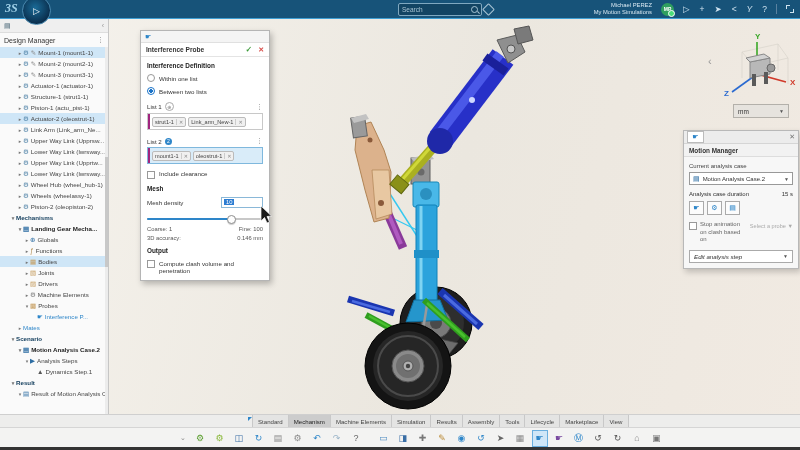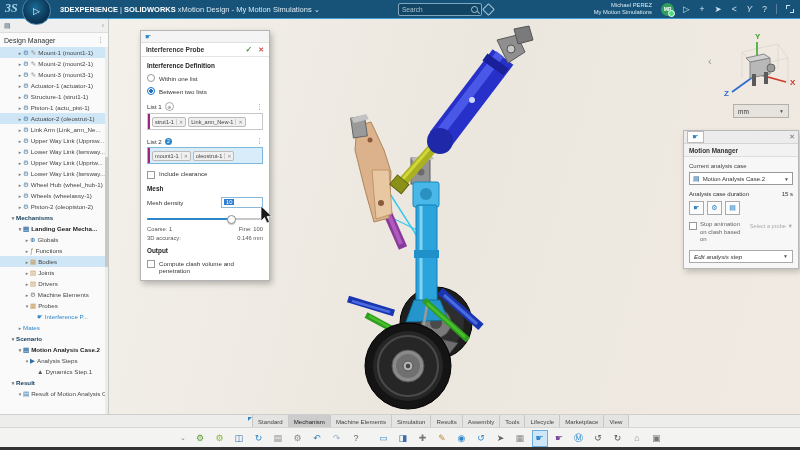--- a/index.html
+++ b/index.html
@@ -126,27 +126,20 @@
   .tbi.sep{margin-left:8px;}
   #bottom-strip{position:absolute;left:0;right:0;bottom:0;height:3px;background:#333;z-index:50;}
 </style>
 </head>
 <body>
 
 <div id="screen">
 
   <div id="topbar">
     <span id="brand-logo">3S</span>
-    <div id="title-block">
-      <b>3DEXPERIENCE</b>
-      <span>|</span>
-      <b>SOLIDWORKS</b>
-      <span>xMotion Design - My Motion Simulations</span>
-      <span>⌄</span>
-    </div>
     <div id="search-box">
       <span class="ph">Search</span>
       <span class="mag"></span>
     </div>
     <span id="tag-ic"></span>
     <div id="topbar-right">
       <div id="user-block">
         <div>Michael PEREZ</div>
         <div>My Motion Simulations</div>
       </div>

